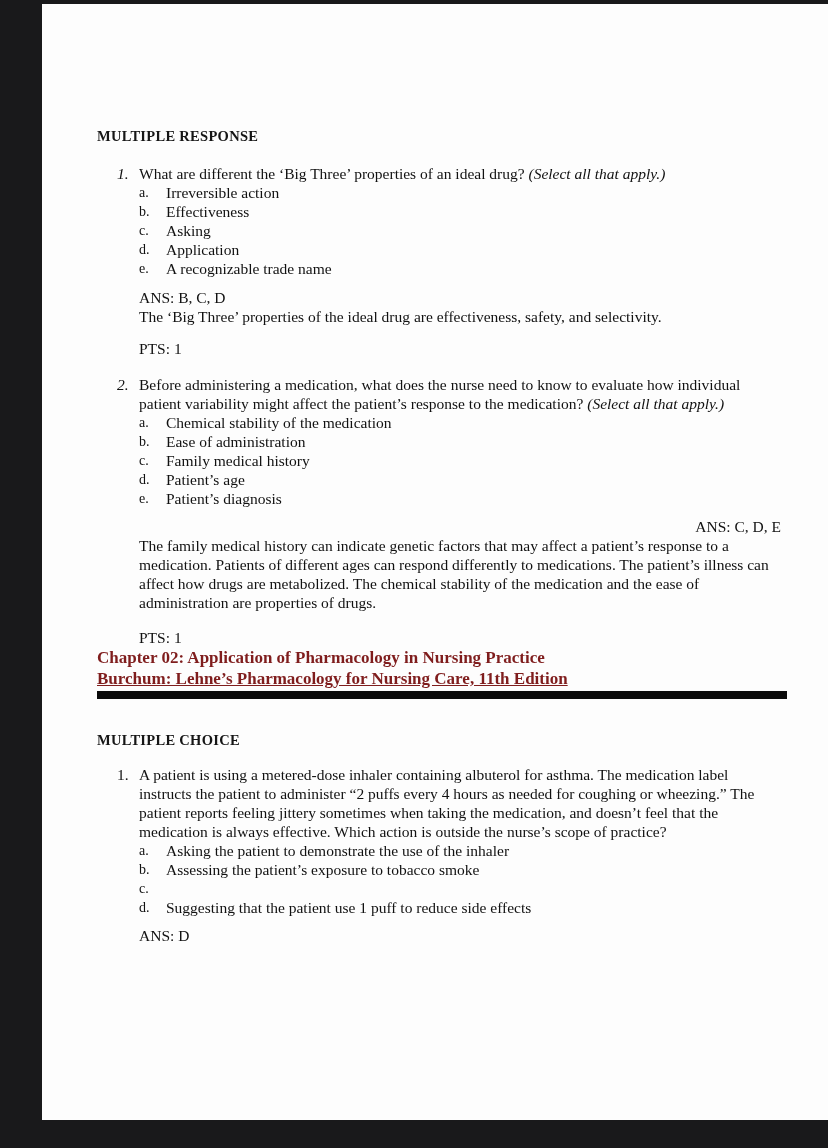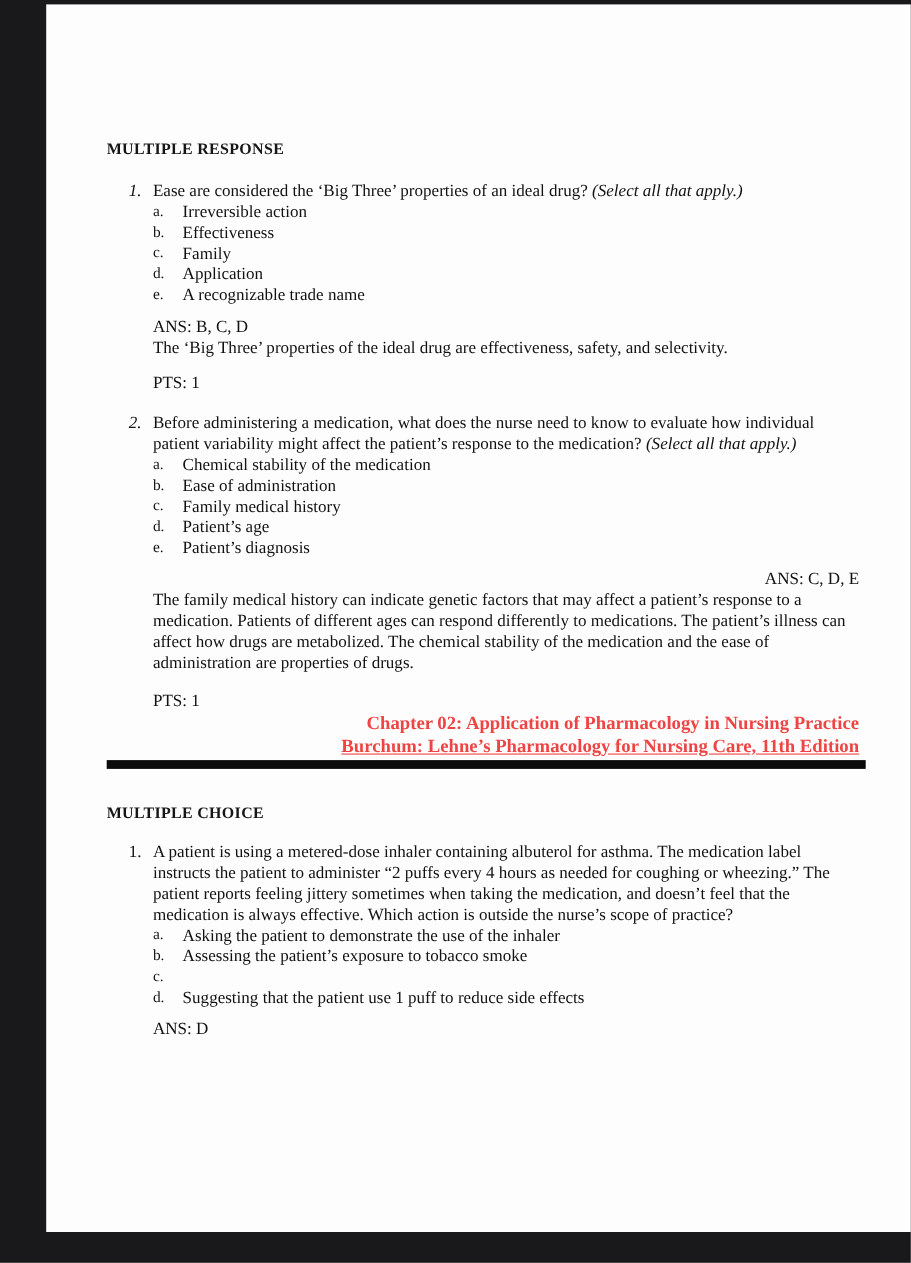--- a/index.html
+++ b/index.html
@@ -39,22 +39,21 @@
   .q-body { flex:1 1 auto; max-width:642px; }
   .q-text .it { font-style:italic; }
   .opt { display:flex; }
   .opt-letter { flex:0 0 27px; font-size:14px; }
   .ans-line { margin-top:10px; }
   .pts-line { margin-top:13px; }
   .chapter-block {
     font-size:17px;
     line-height:21px;
     font-weight:bold;
-    color:#ef4444;
-    text-align:right;
+    color:#7f1d1d;
   }
   .chapter-block .book-line { text-decoration:underline; }
   .divider-bar {
     width:690px; height:8px;
     background:#0b0b0b;
     margin-top:2px;
   }
   .mc-heading { margin-top:32px; }
   .mc-question { margin-top:15px; }
   .mc-ans { margin-top:9px; }
@@ -68,34 +67,34 @@
 <div class="frame">
   <div class="page">
     <div class="content">
 
       <div class="section-heading">MULTIPLE RESPONSE</div>
 
       <div class="question">
         <div class="q-num italic">1.</div>
         <div class="q-body">
           <div class="q-text">
-            <span>Ease are considered the ‘Big Three’ properties of an ideal drug?</span>
+            <span>What are different the ‘Big Three’ properties of an ideal drug?</span>
             <span class="it">(Select all that apply.)</span>
           </div>
           <div class="opt">
             <span class="opt-letter">a.</span>
             <span class="opt-text">Irreversible action</span>
           </div>
           <div class="opt">
             <span class="opt-letter">b.</span>
             <span class="opt-text">Effectiveness</span>
           </div>
           <div class="opt">
             <span class="opt-letter">c.</span>
-            <span class="opt-text">Family</span>
+            <span class="opt-text">Asking</span>
           </div>
           <div class="opt">
             <span class="opt-letter">d.</span>
             <span class="opt-text">Application</span>
           </div>
           <div class="opt">
             <span class="opt-letter">e.</span>
             <span class="opt-text">A recognizable trade name</span>
           </div>
           <div class="ans-line">ANS: B, C, D</div>

